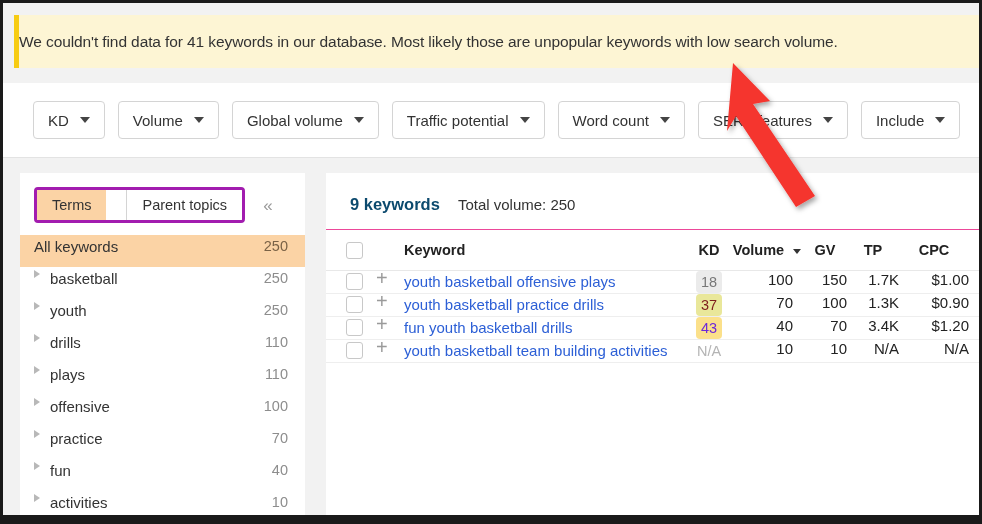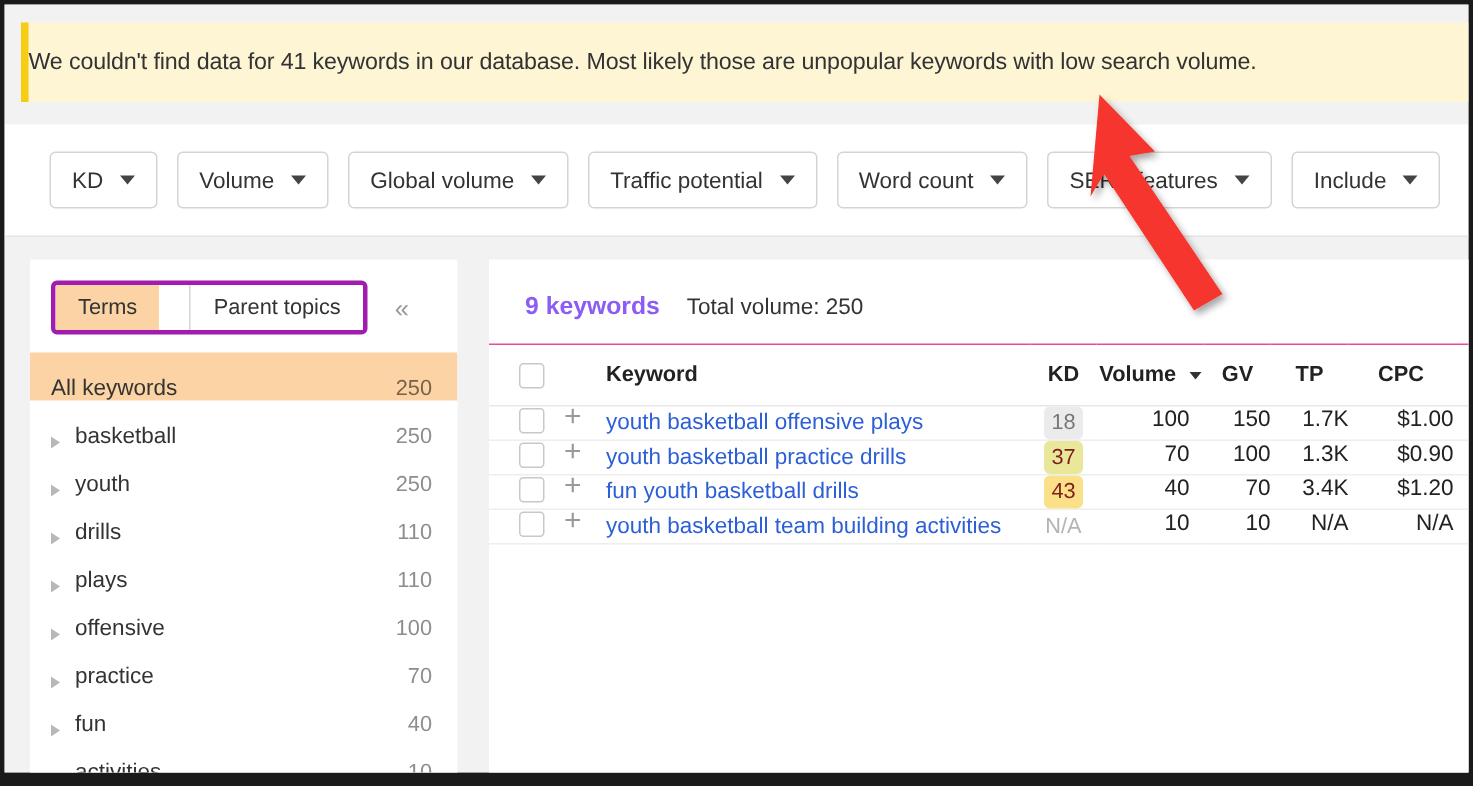--- a/index.html
+++ b/index.html
@@ -142,21 +142,21 @@
   #collapse-btn {
     margin-left: 18px;
     font-size: 17px;
     color: #9a9a9a;
     cursor: pointer;
     line-height: 1;
   }
 
   .side-row {
     display: flex;
-    align-items: flex-end;
+    align-items: flex-start;
     height: 32px;
     padding: 3px 17px 0 14px;
     font-size: 15px;
     color: #333333;
     cursor: pointer;
     box-sizing: border-box;
   }
   .side-row.selected {
     background: #fbd3a5;
   }
@@ -192,21 +192,21 @@
   #panel-head {
     display: flex;
     align-items: baseline;
     height: 56px;
     padding-left: 24px;
     box-sizing: border-box;
   }
   #kw-count {
     font-size: 16.5px;
     font-weight: bold;
-    color: #8b5cf6;
+    color: #0c4a6e;
     padding-top: 22px;
   }
   #total-volume {
     font-size: 15px;
     color: #333333;
     margin-left: 18px;
     padding-top: 22px;
   }
 
   table#kwtable {
@@ -480,21 +480,21 @@
             <td class="c-check">
               <span class="chk"></span>
             </td>
             <td class="c-plus">
               <span class="plus">+</span>
             </td>
             <td class="c-kw">
               <a class="kwlink">fun youth basketball drills</a>
             </td>
             <td class="c-kd">
-              <span class="kd-badge" style="background-color: rgb(251, 224, 138); color: #7f1d1d;">43</span>
+              <span class="kd-badge" style="background-color: rgb(251, 224, 138); color: #6d28d9;">43</span>
             </td>
             <td class="c-vol">40</td>
             <td class="c-gv">70</td>
             <td class="c-tp">3.4K</td>
             <td class="c-cpc">$1.20</td>
           </tr>
 
           <tr>
             <td class="c-check">
               <span class="chk"></span>

